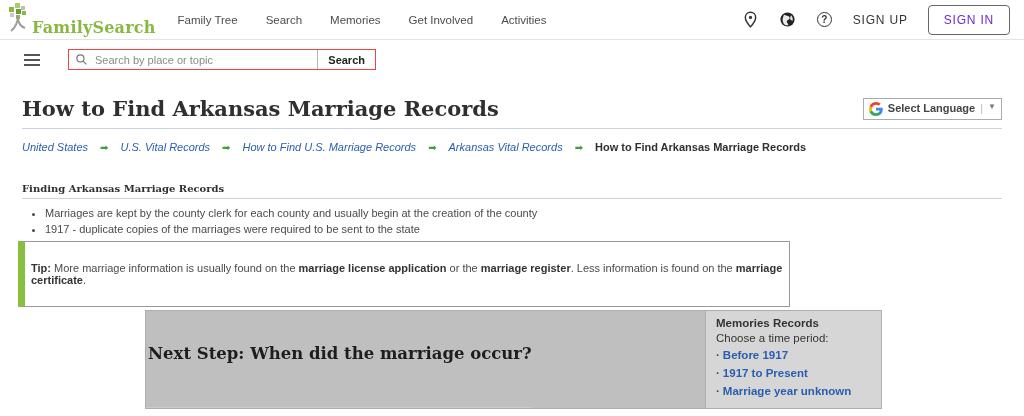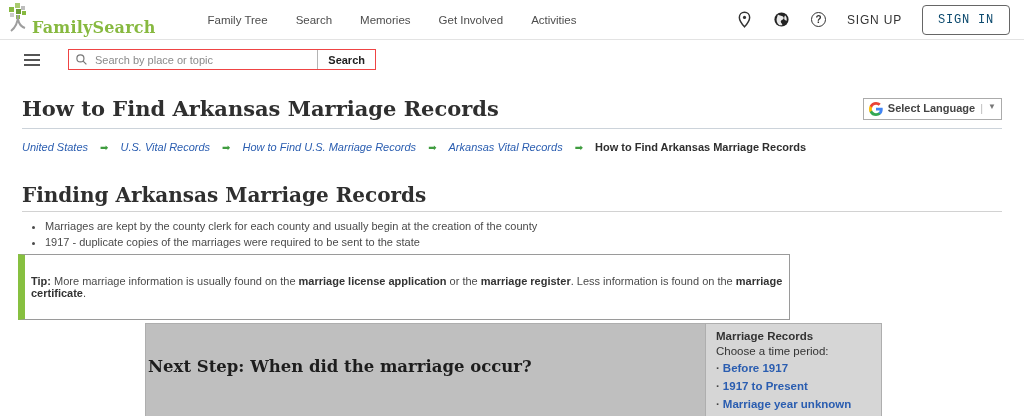--- a/index.html
+++ b/index.html
@@ -1,33 +1,33 @@
 <!DOCTYPE html>
 <html><head>
 <meta charset="utf-8">
 <style>
   * { margin:0; padding:0; box-sizing:border-box; }
   html,body { width:1024px; height:416px; overflow:hidden; background:#fff;
     font-family:"Liberation Sans", sans-serif; color:#4a4a4a; }
 
   
   .header { height:40px; display:flex; align-items:center; padding:0 14px 0 8px;
-    border-bottom:1px solid #e3e3e3; background:#fff;gap:30px; }
+    border-bottom:1px solid #e3e3e3; background:#fff; }
   .brand { display:flex; align-items:flex-end; gap:2px; margin-right:22px; cursor:pointer; }
   .brand-text { font-size:16px; font-weight:bold; color:#87b940; letter-spacing:.2px;
     font-family:"DejaVu Serif", serif; }
   .nav { display:flex; gap:28px; font-size:11.5px; color:#4d4d4d; }
   .nav span { cursor:pointer; }
   .header-right { margin-left:auto; display:flex; align-items:center; gap:20px; }
   .hicon { width:17px; height:17px; display:flex; align-items:center; justify-content:center; cursor:pointer; }
   .help-circle { width:15px; height:15px; border:1.5px solid #333; border-radius:50%;
     font-size:10px; font-weight:bold; color:#333; display:flex; align-items:center; justify-content:center; }
   .signup { font-size:12px; letter-spacing:.8px; color:#333; cursor:pointer; }
-  .signin-btn { font-size:12px; letter-spacing:.8px; color:#0c4a6e; background:#fff;
-    border:1px solid #666; border-radius:4px; padding:7px 15px; cursor:pointer;font-family:Liberation Mono, monospace; }
+  .signin-btn { font-size:12px; letter-spacing:.8px; color:#6d28d9; background:#fff;
+    border:1px solid #666; border-radius:4px; padding:7px 15px; cursor:pointer; }
 
   
   .search-row { display:flex; align-items:center; padding:9px 0 8px 24px; }
   .burger { width:16px; cursor:pointer; margin-right:28px; }
   .burger div { height:2px; background:#555; margin:3px 0; }
   .search-wrap { display:flex; border:1px solid #ef4444; height:21px; width:308px; background:#fff; }
   .search-input-box { position:relative; flex:1; display:flex; align-items:center; }
   .search-input-box svg { position:absolute; left:6px; }
   .search-input { border:none; outline:none; width:100%; height:100%; padding-left:26px;
     font-size:11px; color:#555; font-family:"Liberation Sans", sans-serif; }
@@ -45,21 +45,21 @@
   .lang-sep { color:#bbb; font-size:11px; }
   .lang-caret { font-size:8px; color:#777; }
   .title-hr { border:none; border-top:1px solid #ccd3da; margin:7px 5px 0 5px; }
 
   .breadcrumb { display:flex; align-items:center; gap:12px; padding:0 5px; margin-top:12px;
     font-size:11px; flex-wrap:wrap; }
   .crumb-link { color:#2a5db0; font-style:italic; text-decoration:none; cursor:pointer; }
   .crumb-arrow { color:#3f9c3f; font-size:10px; font-style:normal; }
   .crumb-current { color:#2f2f2f; font-weight:bold; }
 
-  .section-heading { font-family:"DejaVu Serif", serif; font-weight:bold; font-size:20px;
+  .section-heading { font-family:"DejaVu Serif", serif; font-weight:bold; font-size:10px;
     color:#2f2f2f; margin:30px 5px 0 5px; padding-bottom:4px; }
   .section-hr { border:none; border-top:1px solid #d2d2d2; margin:0 5px; }
 
   ul.fact-list { margin:8px 0 0 28px; font-size:11px; color:#4a4a4a; }
   ul.fact-list li { margin-bottom:4px; }
 
   .tip-box { margin:6px 0 0 1px; width:772px; border:1px solid #9a9a9a; border-left:7px solid #87c040;
     padding:20px 6px; font-size:11px; color:#4a4a4a; background:#fff; }
   .tip-box b { color:#333; }
 
@@ -187,21 +187,21 @@
   <div class="tip-box">
     <b>Tip:</b><span> More marriage information is usually found on the </span><b>marriage license application</b><span> or the </span><b>marriage register</b><span>. Less information is found on the </span><b>marriage certificate</b><span>.</span>
   </div>
 
   <div class="next-step-table">
     <div class="ns-left">
       <div class="ns-question">Next Step: When did the marriage occur?</div>
       <div class="ns-left-bottom"></div>
     </div>
     <div class="ns-right">
-      <div class="panel-title">Marriage Records</div>
+      <div class="panel-title">Memories Records</div>
       <div class="panel-sub">Choose a time period:</div>
       <div class="panel-link-row">
         <span class="dot">·</span><a class="panel-link">Before 1917</a>
       </div>
       <div class="panel-link-row">
         <span class="dot">·</span><a class="panel-link">1917 to Present</a>
       </div>
       <div class="panel-link-row">
         <span class="dot">·</span><a class="panel-link">Marriage year unknown</a>
       </div>

